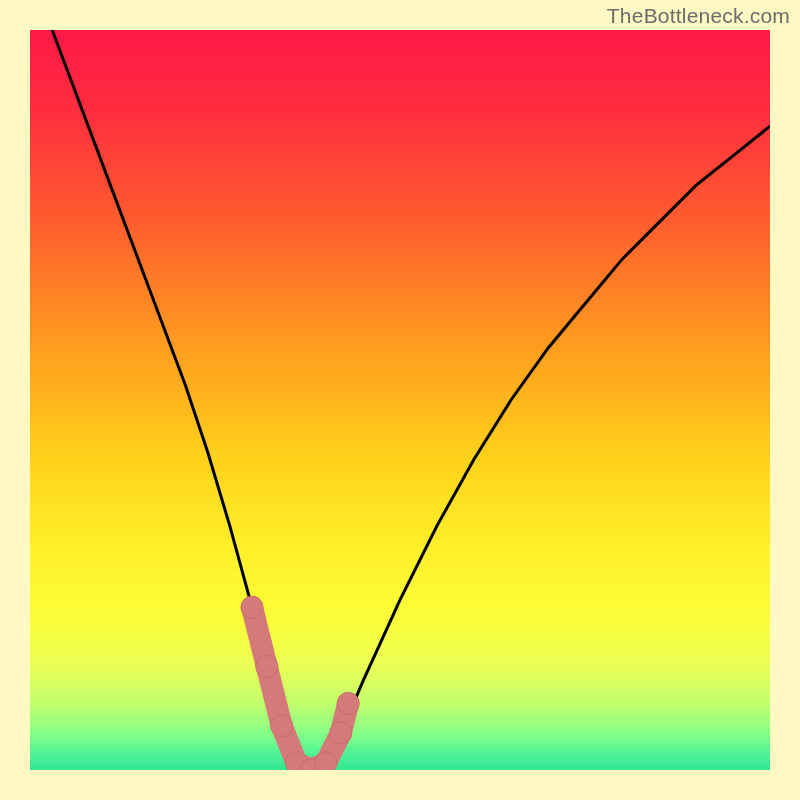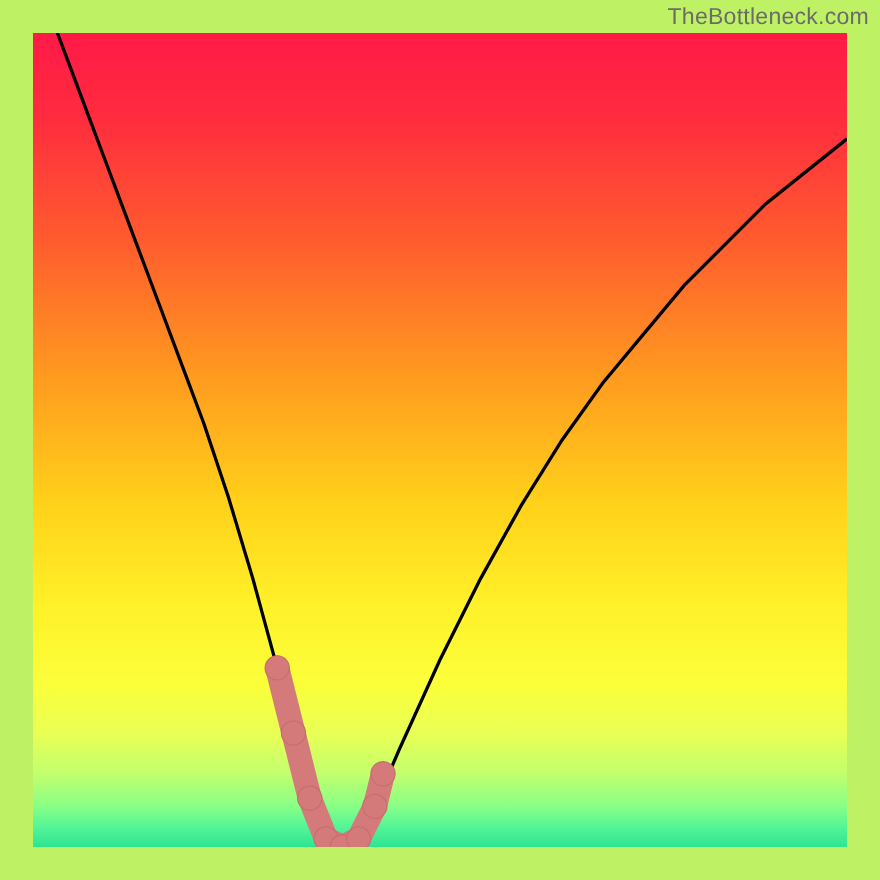--- a/index.html
+++ b/index.html
@@ -7,21 +7,21 @@
     padding: 0;
     width: 800px;
     height: 800px;
     overflow: hidden;
     background: #000;
     font-family: Arial, Helvetica, sans-serif;
   }
   .frame {
     position: absolute;
     inset: 0;
-    background: #bef264;
+    background: #fef9c3;
     text-align: right;
   }
   .plot-area {
     position: absolute;
     left: 30px;
     top: 30px;
     width: 740px;
     height: 740px;
     overflow: hidden;
   }

